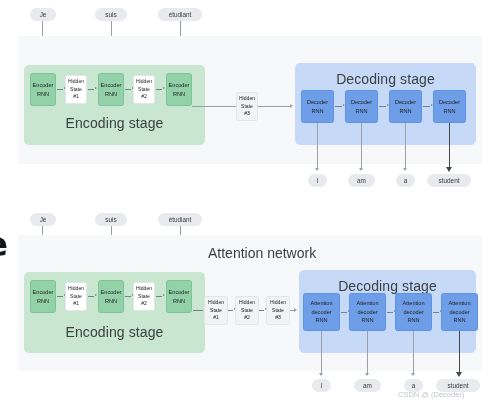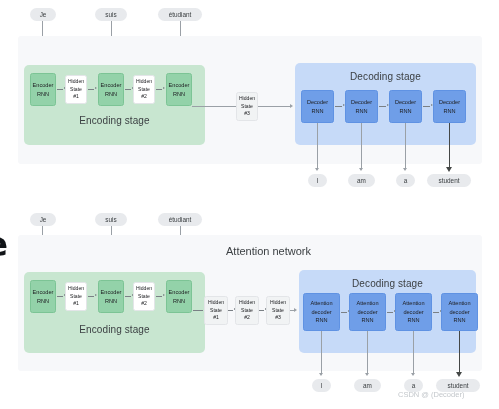--- a/index.html
+++ b/index.html
@@ -34,21 +34,21 @@
   .stage-panel {
     position: absolute;
     border-radius: 5px;
   }
   .stage-encoding { background: #c8e6d0; }
   .stage-decoding { background: #c6daf8; }
   .stage-label {
     position: absolute;
     width: 100%;
     text-align: center;
-    font-size: 10px;
+    font-size: 14px;
     color: #3c4043;
     letter-spacing: .1px;
   }
 
   
   .cell {
     position: absolute;
     border-radius: 2.5px;
     display: flex;
     flex-direction: column;
@@ -136,24 +136,23 @@
     right: -2.6px;
     top: -1.6px;
     width: 0; height: 0;
     border-top: 1.9px solid transparent;
     border-bottom: 1.9px solid transparent;
     border-left: 2.8px solid #7a8085;
   }
 
   .network-title {
     position: absolute;
-    font-size: 11px;
+    font-size: 14px;
     color: #3c4043;
     white-space: nowrap;
-    margin-left: 18px;
   }
 
   
   .edge-glyph {
     position: absolute;
     font-family: "DejaVu Sans", sans-serif;
     font-weight: 700;
     font-size: 34px;
     line-height: 1;
     color: #111418;

